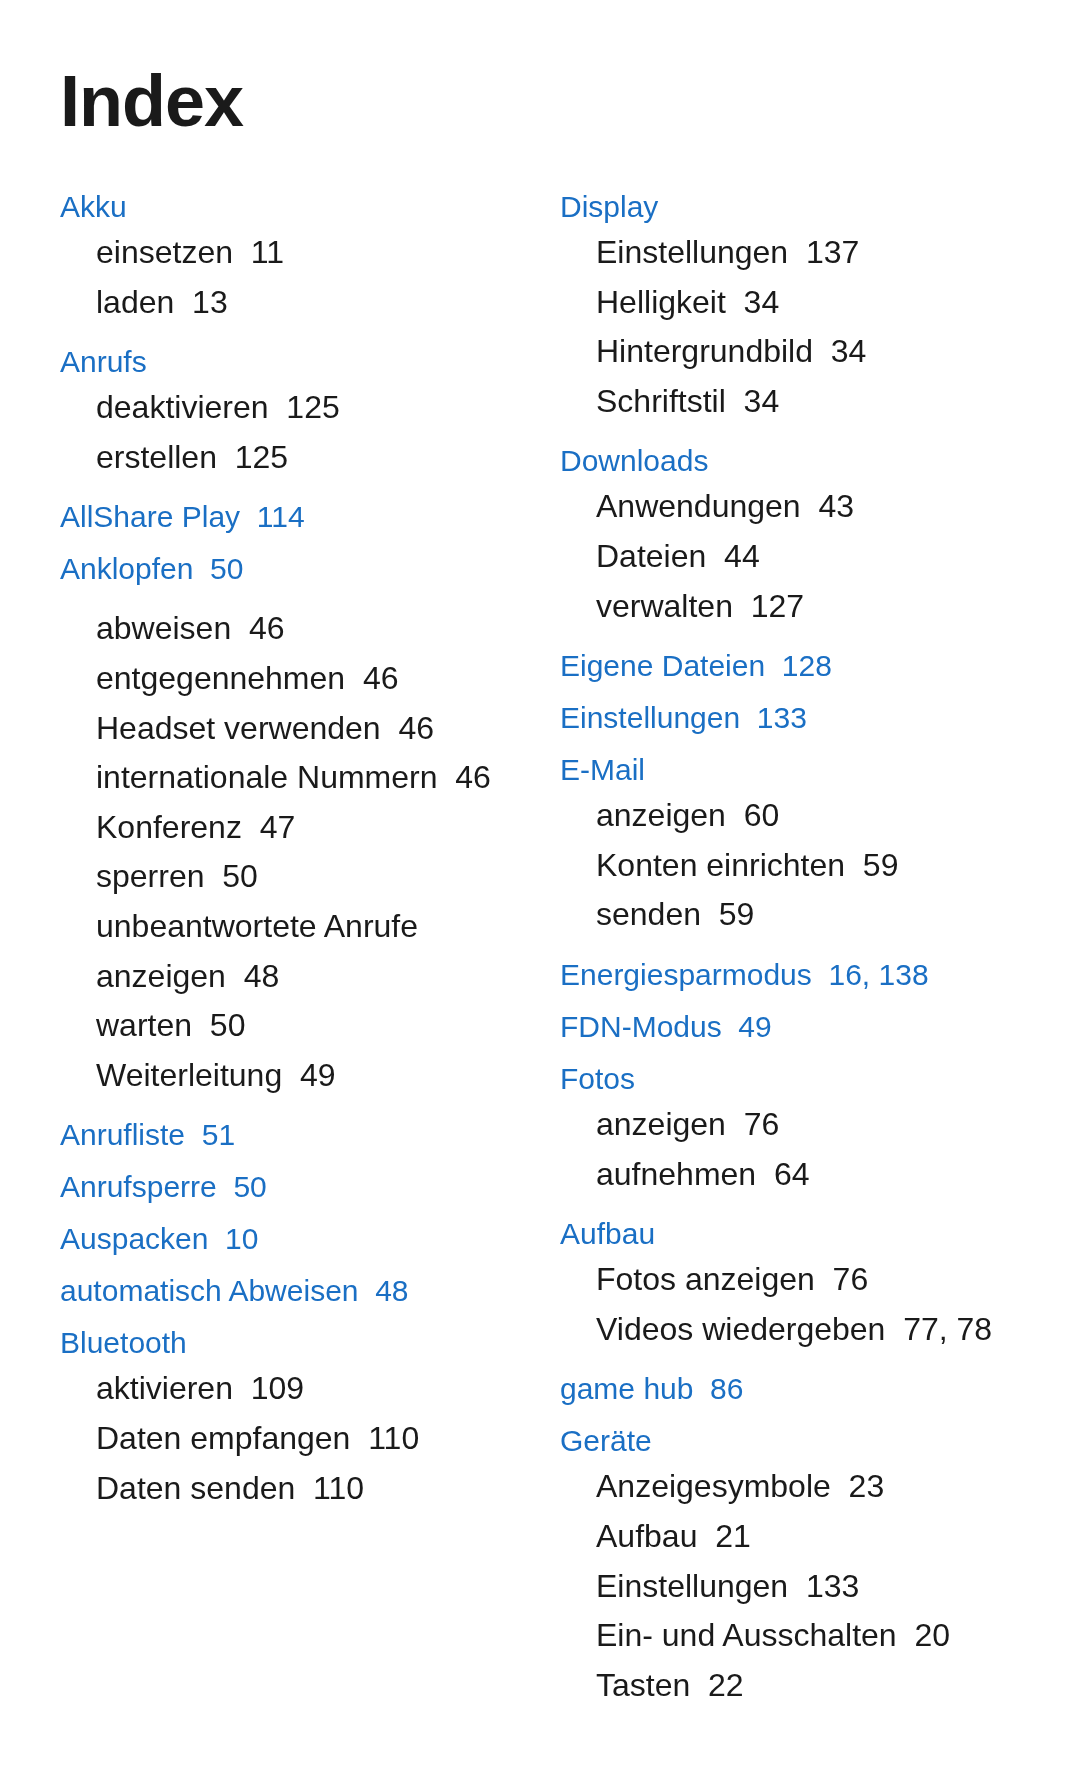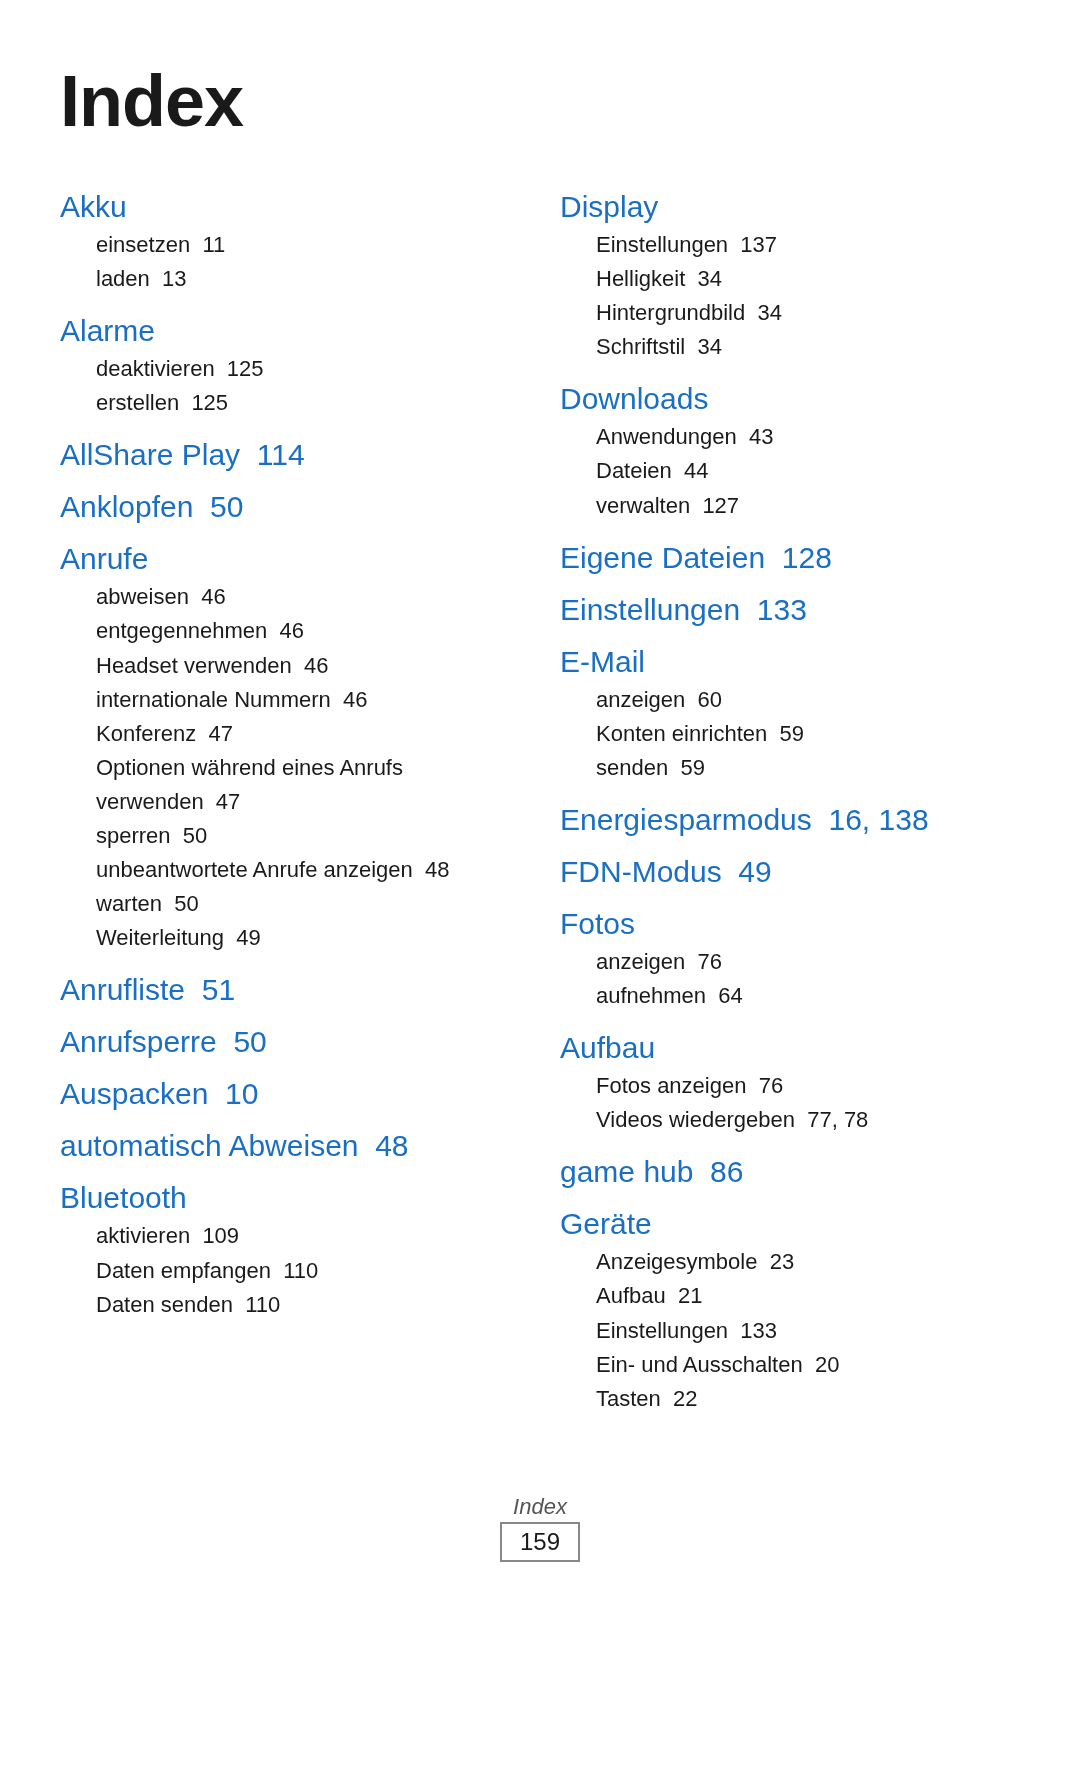--- a/index.html
+++ b/index.html
@@ -34,21 +34,21 @@
       margin-bottom: 18px;
     }
     .index-heading {
       color: #1a6fc4;
       font-size: 30px;
       font-weight: 400;
       margin-bottom: 4px;
     }
     .index-sub {
       padding-left: 36px;
-      font-size: 22px;
+      font-size: 32px;
       color: #1a1a1a;
       line-height: 1.55;
     }
     .footer {
       text-align: center;
       margin-top: 60px;
       color: #555;
       font-size: 22px;
     }
     .footer .page-label {
@@ -74,43 +74,40 @@
 <div class="two-col">
   <div class="col" id="left-col">
       <div class="index-section">
         <div class="index-heading">Akku</div>
         <div class="index-sub">
           <div>einsetzen&nbsp;&nbsp;11</div>
           <div>laden&nbsp;&nbsp;13</div>
         </div>
       </div>
       <div class="index-section">
-        <div class="index-heading">Alarme</div>
+        <div class="index-heading">Anrufs</div>
         <div class="index-sub">
           <div>deaktivieren&nbsp;&nbsp;125</div>
           <div>erstellen&nbsp;&nbsp;125</div>
         </div>
       </div>
       <div class="index-section">
         <div class="index-heading">AllShare Play&nbsp;&nbsp;114</div>
       </div>
       <div class="index-section">
         <div class="index-heading">Anklopfen&nbsp;&nbsp;50</div>
       </div>
       <div class="index-section">
-        <div class="index-heading">Anrufe</div>
         <div class="index-sub">
           <div>abweisen&nbsp;&nbsp;46</div>
           <div>entgegennehmen&nbsp;&nbsp;46</div>
           <div>Headset verwenden&nbsp;&nbsp;46</div>
           <div>internationale
 Nummern&nbsp;&nbsp;46</div>
           <div>Konferenz&nbsp;&nbsp;47</div>
-          <div>Optionen während eines
-Anrufs verwenden&nbsp;&nbsp;47</div>
           <div>sperren&nbsp;&nbsp;50</div>
           <div>unbeantwortete Anrufe
 anzeigen&nbsp;&nbsp;48</div>
           <div>warten&nbsp;&nbsp;50</div>
           <div>Weiterleitung&nbsp;&nbsp;49</div>
         </div>
       </div>
       <div class="index-section">
         <div class="index-heading">Anrufliste&nbsp;&nbsp;51</div>
       </div>

